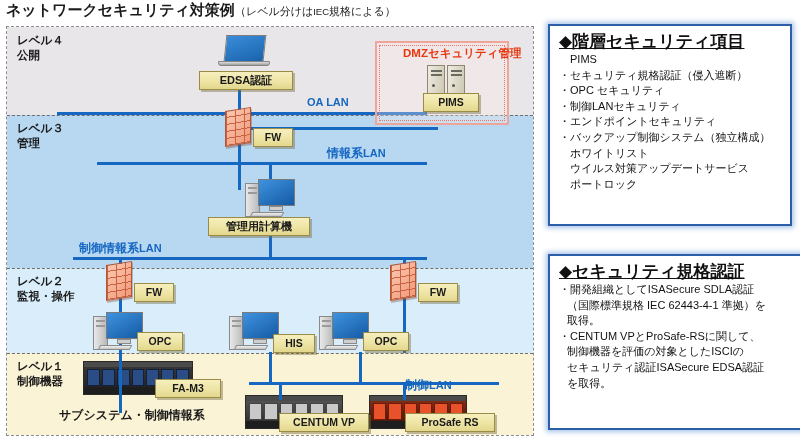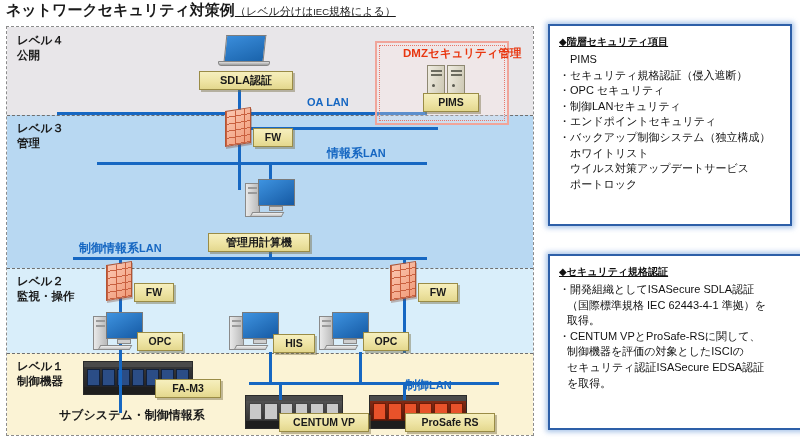--- a/index.html
+++ b/index.html
@@ -3,21 +3,21 @@
 <meta charset="utf-8">
 <style>
   html,body{margin:0;padding:0;background:#ffffff;}
   body{width:800px;height:442px;position:relative;overflow:hidden;
        font-family:"Liberation Sans","DejaVu Sans",sans-serif;}
 
   
   #title-bar{position:absolute;left:6px;top:1px;width:540px;height:22px;
              white-space:nowrap;}
   #title-main{font-size:15px;font-weight:bold;color:#1a1a1a;letter-spacing:0px;}
-  #title-sub{font-size:11px;font-weight:normal;color:#1a1a1a;text-decoration:underline;}
+  #title-sub{font-size:11px;font-weight:normal;color:#1a1a1a;}
   #title-sub .tiny{font-size:9.5px;}
 
   
   #diagram{position:absolute;left:6px;top:26px;width:528px;height:410px;
            border:1px dashed #8c8c8c;box-sizing:border-box;overflow:hidden;}
 
   .band{position:absolute;left:0;width:100%;box-sizing:border-box;}
   #band-l4{top:0;height:88px;background:#e8e6e9;}
   #band-l3{top:88px;height:153px;background:#b8d8f2;
            border-top:1px dashed #6f6f6f;}
@@ -121,21 +121,21 @@
   #sub-sys-label{position:absolute;z-index:8;font-size:12px;font-weight:bold;
                  color:#1a1a1a;white-space:nowrap;}
 
   
   .panel{position:absolute;left:548px;background:#ffffff;
          border:2px solid #2d5fa8;box-sizing:border-box;
          box-shadow:0 0 5px 2px rgba(140,178,226,.75);}
   #panel-1{top:24px;width:244px;height:202px;}
   #panel-2{top:254px;width:288px;height:176px;}
   .panel-inner{padding:8px 9px 6px 9px;}
-  .panel-head{font-size:10px;font-weight:bold;color:#111;
+  .panel-head{font-size:17px;font-weight:bold;color:#111;
               text-decoration:underline;margin-bottom:3px;line-height:15px;}
   .panel-line{font-size:11px;color:#111;line-height:15.6px;white-space:nowrap;}
   .panel-line.ind{padding-left:11px;}
   .panel-line.ind2{padding-left:8px;}
 </style>
 </head>
 <body>
 
 <div id="title-bar">
   <span id="title-main">ネットワークセキュリティ対策例</span><span id="title-sub"><span>（レベル分けは</span><span class="tiny">IEC</span><span>規格による）</span></span>
@@ -167,21 +167,21 @@
 
   <div id="dmz-box" style="left:368px;top:14px;width:134px;height:84px;">
     <div id="dmz-inner"></div>
   </div>
   <div id="dmz-title" style="left:380px;top:19px;margin-left:16px;">DMZセキュリティ管理</div>
 
   <div class="dev laptop" style="left:218px;top:8px;">
     <div class="screen"></div>
     <div class="base"></div>
   </div>
-  <div class="cap jp" style="left:192px;top:44px;width:80px;">SDLA認証</div>
+  <div class="cap jp" style="left:192px;top:44px;width:80px;">EDSA認証</div>
 
   <div class="hline" style="left:50px;top:85px;width:370px;"></div>
   <div class="lan-label" style="left:300px;top:69px;">OA LAN</div>
 
   <div class="vline" style="left:231px;top:58px;height:105px;"></div>
 
   <div class="dev" style="left:420px;top:38px;">
     <div class="srv" style="left:0;top:0;">
         <b></b>
       </div>
@@ -202,21 +202,21 @@
   <div class="vline" style="left:262px;top:135px;height:22px;"></div>
   <div class="dev pc" style="left:238px;top:152px;width:52px;height:40px;">
     <div class="tower">
         <i></i>
         <i></i>
       </div>
     <div class="mon"></div>
     <div class="stand"></div>
     <div class="kbd"></div>
   </div>
-  <div class="cap jp" style="left:201px;top:206px;width:88px;">管理用計算機</div>
+  <div class="cap jp" style="left:201px;top:190px;width:88px;">管理用計算機</div>
   <div class="vline" style="left:262px;top:207px;height:24px;"></div>
 
   <div class="hline" style="left:66px;top:230px;width:354px;"></div>
   <div class="lan-label" style="left:72px;top:213px;"><span class="jp">制御情報系</span><span>LAN</span></div>
 
   <div class="vline" style="left:112px;top:230px;height:66px;"></div>
   <div class="fw" style="left:99px;top:236px;"></div>
   <div class="cap" style="left:127px;top:256px;width:26px;">FW</div>
 
   <div class="dev pc" style="left:86px;top:285px;width:52px;height:40px;">

